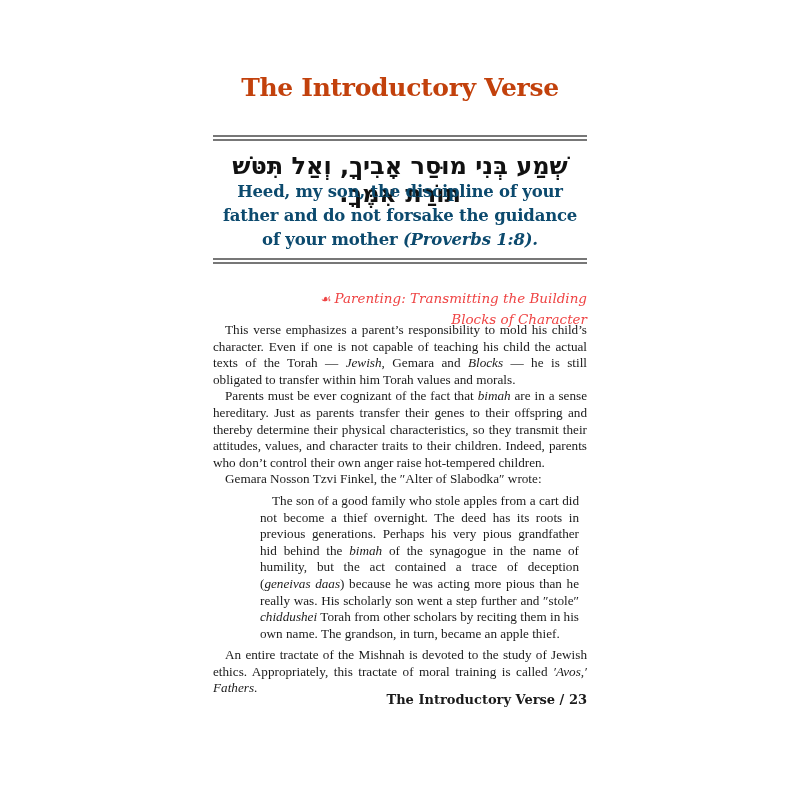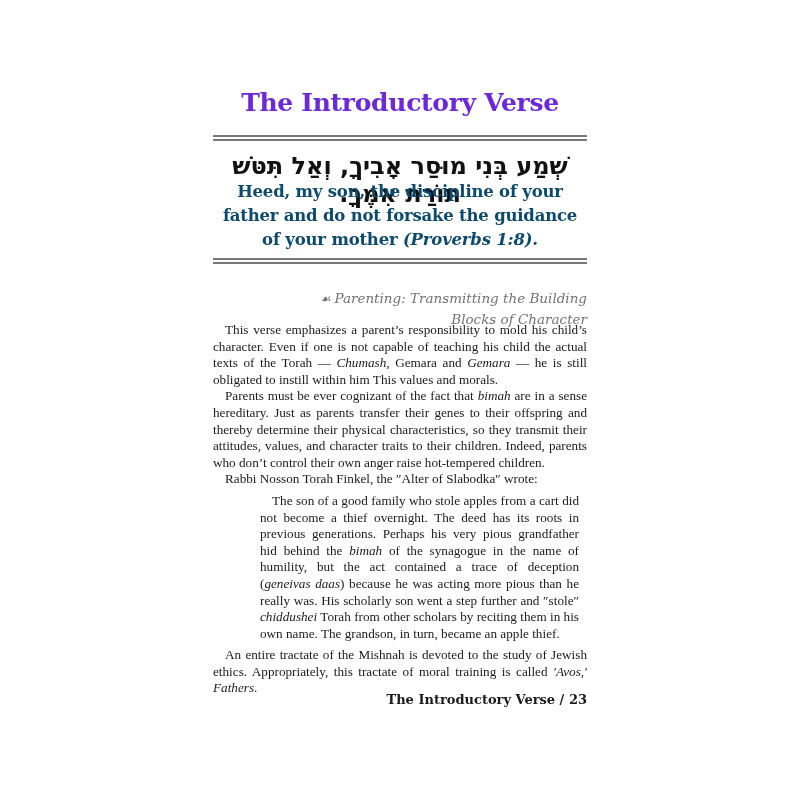--- a/index.html
+++ b/index.html
@@ -1,43 +1,43 @@
 <!DOCTYPE html>
 <html><head>
   <meta charset="utf-8">
   <style>
     html, body { margin: 0; padding: 0; background: #ffffff; }
     body { width: 800px; height: 800px; position: relative; overflow: hidden; color: #1a1a1a; }
     .page {
       position: absolute; left: 213px; top: 0; width: 374px; height: 800px;
     }
     .title {
-      position: absolute; top: 88px; left: 0; width: 374px; text-align: center;
+      position: absolute; top: 73px; left: 0; width: 374px; text-align: center;
       font-family: "DejaVu Serif", serif; font-weight: bold; font-size: 25px; letter-spacing: -0.3px;
-      color: #6d28d9;
+      color: #c2410c;
     }
     .rule {
       position: absolute; left: 0; width: 374px; height: 6px;
       border-top: 2px solid #777; border-bottom: 2px solid #777; box-sizing: border-box;
     }
     .rule.top { top: 135px; }
     .rule.bottom { top: 258px; }
     .hebrew {
       position: absolute; top: 152px; left: 0; width: 374px; text-align: center; direction: rtl;
       font-family: "DejaVu Sans", sans-serif; font-weight: bold; font-size: 24px; color: #111;
     }
     .verse {
       position: absolute; top: 180px; left: 0; width: 374px; text-align: center;
       font-family: "DejaVu Serif", serif; font-weight: bold; font-size: 16.5px; line-height: 24px; color: #0c4a6e;
       letter-spacing: -0.2px;
     }
     .verse .ref { font-style: italic; }
     .section-heading {
       position: absolute; top: 288px; left: 90px; width: 284px; text-align: right;
-      font-family: "DejaVu Serif", serif; font-style: italic; font-size: 13.5px; line-height: 20px; color: #737373;
+      font-family: "DejaVu Serif", serif; font-style: italic; font-size: 13.5px; line-height: 20px; color: #ef4444;
     }
     .section-heading .orn { font-style: normal; font-size: 12px; margin-right: 3px; }
     .body {
       position: absolute; top: 322px; left: 0; width: 374px;
       font-family: "Liberation Serif", serif; font-size: 13.2px; line-height: 16.6px; color: #1a1a1a;
       text-align: justify;
     }
     .body p { margin: 0; text-indent: 12px; }
     .body .quote { margin: 5px 8px 5px 47px; text-indent: 12px; }
     .body p + .quote + p { margin-top: 4px; }
@@ -58,21 +58,21 @@
     <span>Heed, my son, the discipline of your father and do not forsake the guidance of your mother</span>
     <span class="ref">(Proverbs 1:8).</span>
   </div>
   <div class="rule bottom"></div>
 
   <div class="section-heading">
     <span class="orn">☙</span><span>Parenting: Transmitting the Building Blocks of Character</span>
   </div>
 
   <div class="body">
-    <p><span>This verse emphasizes a parent’s responsibility to mold his child’s character. Even if one is not capable of teaching his child the actual texts of the Torah — </span><i>Chumash</i><span>, Gemara and </span><i>Gemara</i><span> — he is still obligated to instill within him This values and morals.</span></p>
+    <p><span>This verse emphasizes a parent’s responsibility to mold his child’s character. Even if one is not capable of teaching his child the actual texts of the Torah — </span><i>Jewish</i><span>, Gemara and </span><i>Blocks</i><span> — he is still obligated to transfer within him Torah values and morals.</span></p>
     <p><span>Parents must be ever cognizant of the fact that </span><i>bimah</i><span> are in a sense hereditary. Just as parents transfer their genes to their offspring and thereby determine their physical characteristics, so they transmit their attitudes, values, and character traits to their children. Indeed, parents who don’t control their own anger raise hot-tempered children.</span></p>
-    <p>Rabbi Nosson Torah Finkel, the ″Alter of Slabodka″ wrote:</p>
+    <p>Gemara Nosson Tzvi Finkel, the ″Alter of Slabodka″ wrote:</p>
     <p class="quote"><span>The son of a good family who stole apples from a cart did not become a thief overnight. The deed has its roots in previous generations. Perhaps his very pious grandfather hid behind the </span><i>bimah</i><span> of the synagogue in the name of humility, but the act contained a trace of deception (</span><i>geneivas daas</i><span>) because he was acting more pious than he really was. His scholarly son went a step further and ″stole″ </span><i>chiddushei</i><span> Torah from other scholars by reciting them in his own name. The grandson, in turn, became an apple thief.</span></p>
     <p><span>An entire tractate of the Mishnah is devoted to the study of Jewish ethics. Appropriately, this tractate of moral training is called </span><i>′Avos,′ Fathers</i><span>.</span></p>
   </div>
 
   <div class="footer">The Introductory Verse / 23</div>
 </div>
 
 </body></html>

